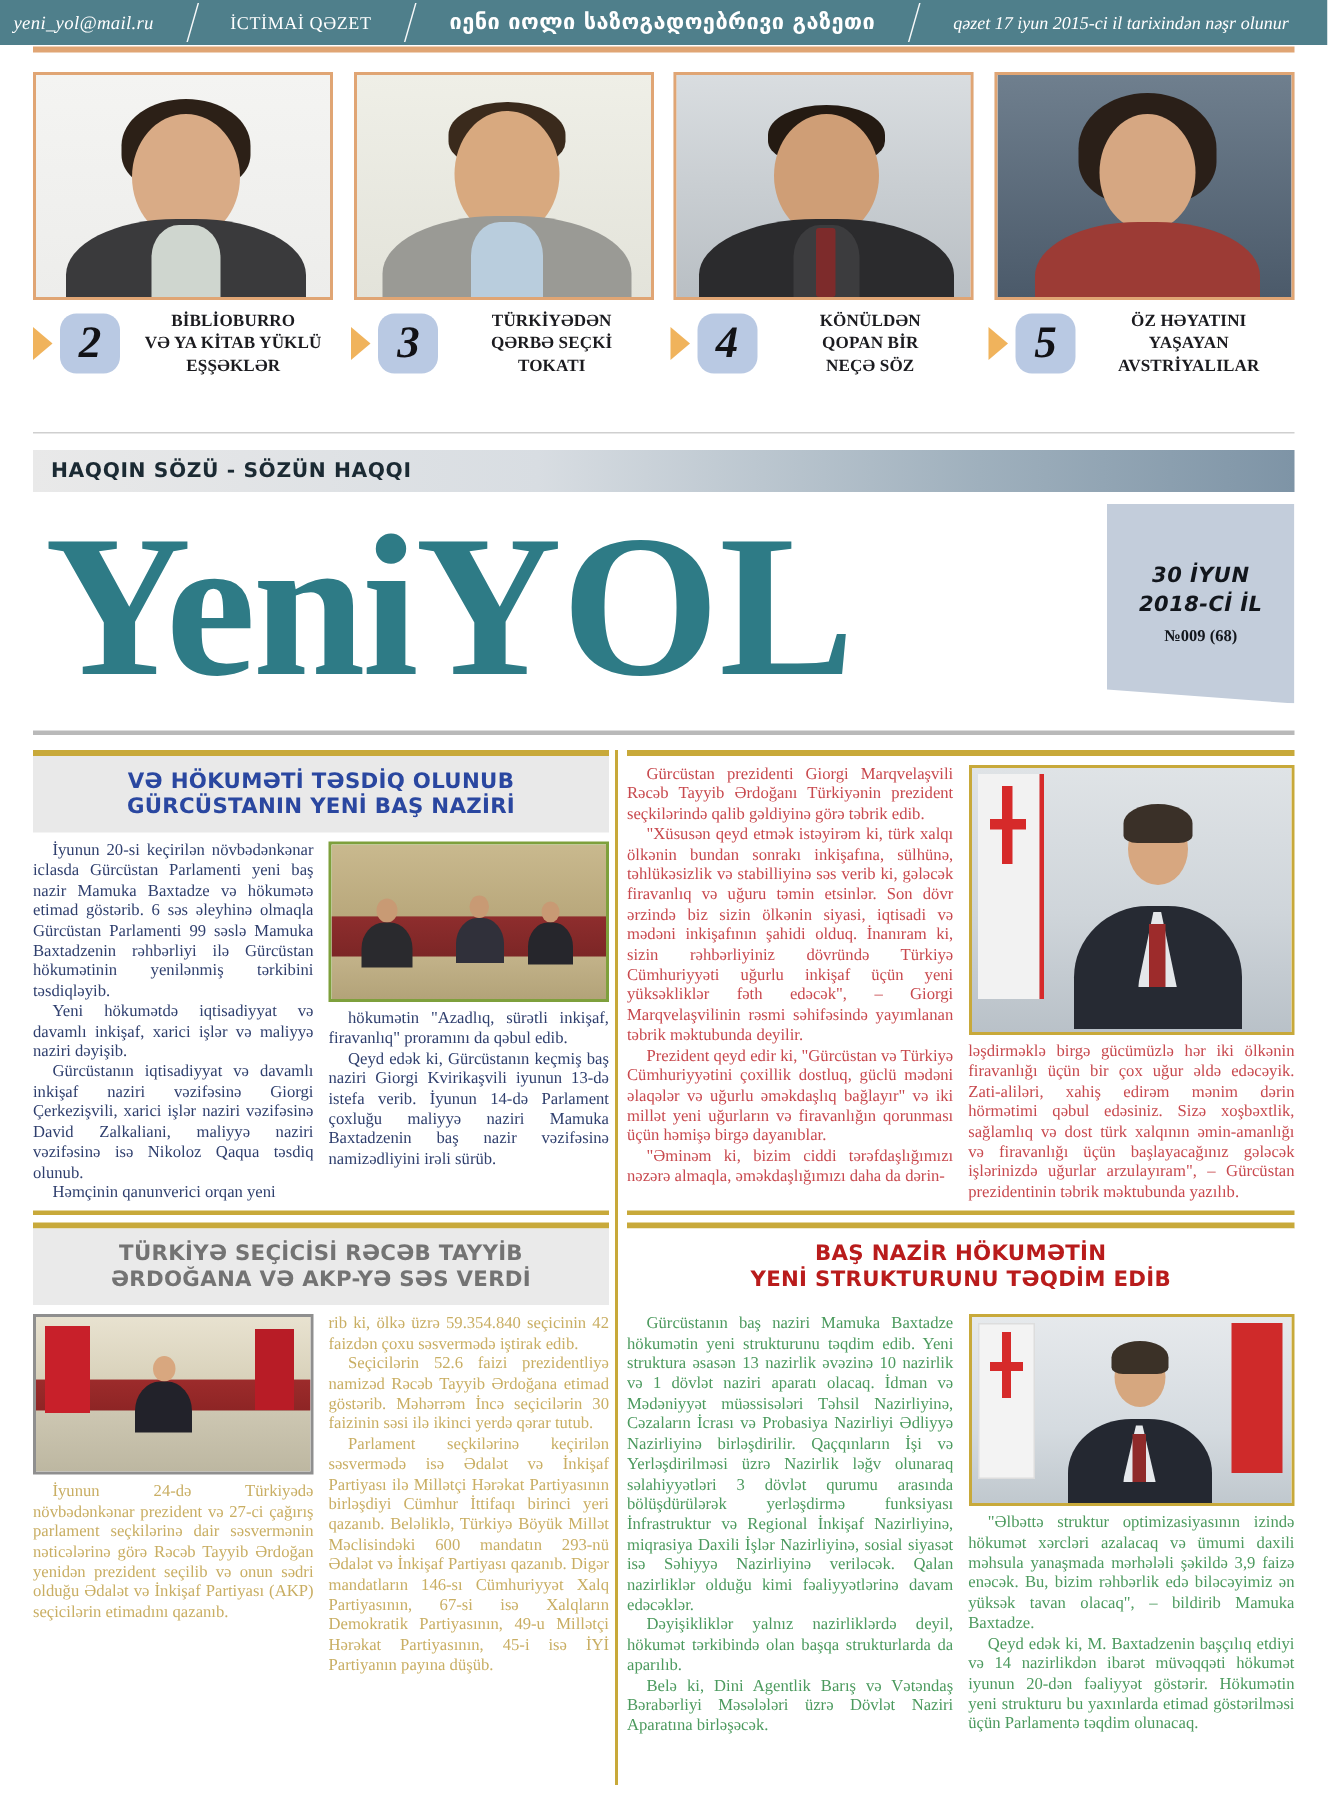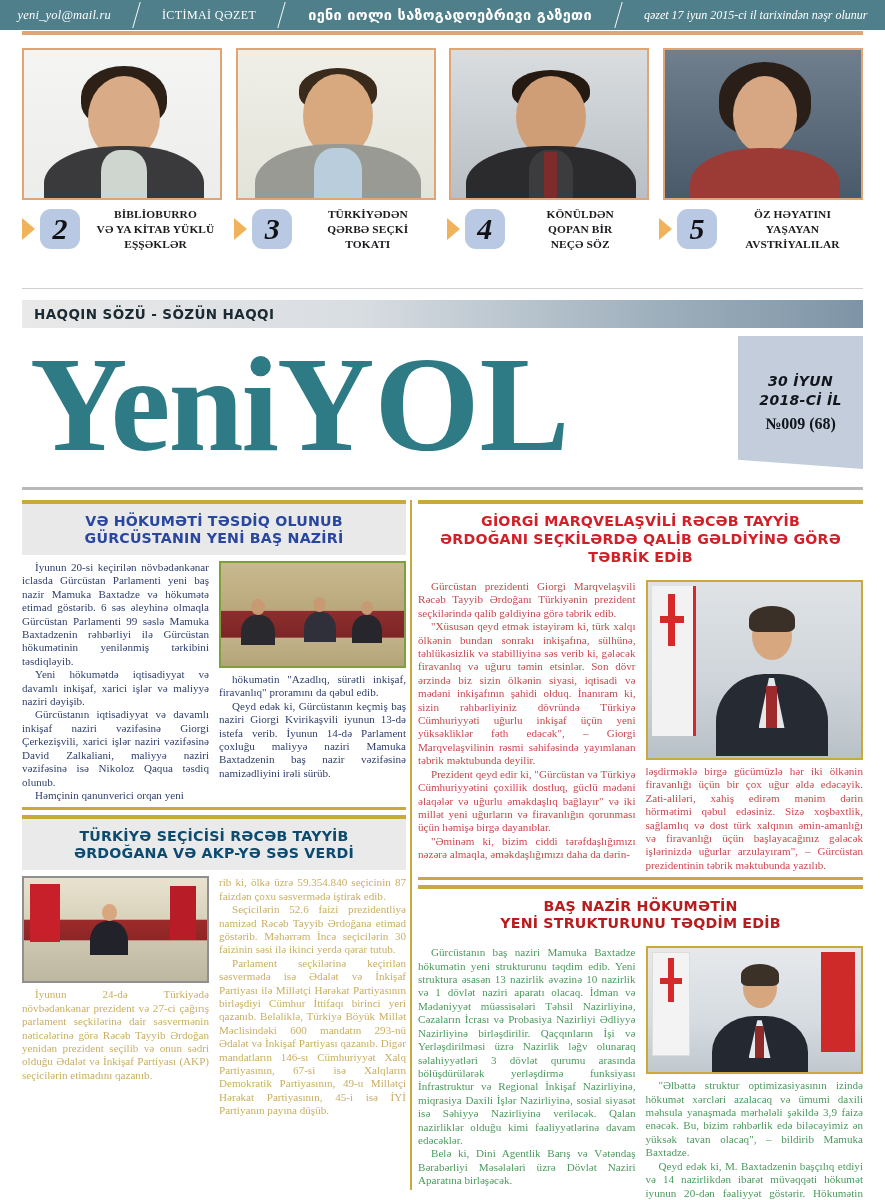--- a/index.html
+++ b/index.html
@@ -8,21 +8,21 @@
     background: #ffffff;
     font-family: "Liberation Serif", serif;
     overflow: hidden;
   }
   .page { position: relative; width: 885px; height: 1200px; background: #fff; }
 
   
   .topbar {
     position: absolute; left: 0; top: 0; width: 885px; height: 30px;
     background: #4f7f8b;
-    display: flex; align-items: center; justify-content: center;
+    display: flex; align-items: center; justify-content: flex-start;
     gap: 16px;
   }
   .topbar-seg {
     color: #ffffff; white-space: nowrap;
     display: flex; align-items: center;
   }
   .tb-email { font-style: italic; font-size: 12.5px; font-family: "Liberation Serif", serif; padding: 0 9px; letter-spacing: .2px;}
   .tb-ictimai { font-size: 12px; font-family: "Liberation Serif", serif; padding: 0 9px; letter-spacing: .4px;}
   .tb-geo { font-size: 14.5px; font-weight: bold; font-family: "DejaVu Sans", sans-serif; padding: 0 10px; letter-spacing: .3px; }
   .tb-note { font-style: italic; font-size: 12px; font-family: "Liberation Serif", serif; padding: 0 9px; }
@@ -107,21 +107,21 @@
   .masthead { position: absolute; left: 0; top: 330px; width: 885px; height: 150px; }
   .datebox {
     position: absolute; right: 22px; top: 6px; width: 125px; height: 133px;
     background: #c3cddb;
     clip-path: polygon(0 0, 100% 0, 100% 100%, 0 93%);
     display: flex; flex-direction: column; align-items: center; justify-content: center;
     gap: 3px;
   }
   .dt-line { font-family: "DejaVu Sans", sans-serif; font-weight: bold; font-style: italic;
     font-size: 14px; color: #12161c; letter-spacing: .3px; text-align: right; }
-  .dt-num { font-family: "Liberation Serif", serif; font-weight: bold; font-size: 16px; color: #12161c; margin-top: 4px; }
+  .dt-num { font-family: "Liberation Serif", serif; font-weight: bold; font-size: 11px; color: #12161c; margin-top: 4px; }
   .title-wrap { position: absolute; left: 30px; top: 0px; width: 700px; height: 150px; }
   .ttl {
     font-family: "Liberation Serif", serif; font-weight: bold;
     font-size: 135px; line-height: 150px; color: #2e7b86; letter-spacing: -2px;
     white-space: nowrap;
   }
   .ttl .bold2 { letter-spacing: 0px; }
   .mast-rule { position: absolute; left: 22px; top: 487px; width: 841px; height: 3px; background: #b9b9b9; }
 
   
@@ -144,21 +144,21 @@
   .a1 .hl { color: #2a47a0; font-size: 14.2px; }
 
   
   .a2 .art-top-rule { background: #c8a93a; }
   .a2 .hl-band { background: #ffffff; padding-top: 8px; }
   .a2 .hl { color: #d12027; font-size: 14.2px; line-height: 18px; }
 
   
   .a3 .art-top-rule { background: #c8a93a; }
   .a3 .hl-band { background: #eaeaea; }
-  .a3 .hl { color: #0c4a6e; font-size: 14.2px; }
+  .a3 .hl { color: #737373; font-size: 14.2px; }
 
   
   .a4 .art-top-rule { background: #c8a93a; }
   .a4 .hl-band { background: #ffffff; }
   .a4 .hl { color: #b91c1c; font-size: 14.2px; }
 
   .body-cols { display: flex; gap: 10px; padding-top: 6px; }
   .bcol { flex: 1; }
   .bd {
     font-family: "Liberation Serif", serif; font-size: 11.1px; line-height: 13.4px;
@@ -349,41 +349,34 @@
             <div class="ap-fig-head" style="width:15px;height:17px;left:78px;top:26px;background:#d8a77f"></div>
             <div class="ap-fig-body" style="width:38px;height:34px;left:66px;top:43px;background:#22222a"></div>
             <div class="ap-flag" style="width:26px;height:54px;left:146px;top:8px;background:#b81c26"></div>
           </div>
           <div class="bd" style="padding-top:5px">
             <p>İyunun 24-də Türkiyədə növbədənkənar prezident və 27-ci çağırış parlament seçkilərinə dair səsvermənin nəticələrinə görə Rəcəb Tayyib Ərdoğan yenidən prezident seçilib və onun sədri olduğu Ədalət və İnkişaf Partiyası (AKP) seçicilərin etimadını qazanıb.</p>
           </div>
         </div>
         <div class="bcol">
           <div class="bd">
-            <p style="text-indent:0">rib ki, ölkə üzrə 59.354.840 seçicinin 87 faizdən çoxu səsvermədə iştirak edib.</p>
+            <p style="text-indent:0">rib ki, ölkə üzrə 59.354.840 seçicinin 42 faizdən çoxu səsvermədə iştirak edib.</p>
             <p>Seçicilərin 52.6 faizi prezidentliyə namizəd Rəcəb Tayyib Ərdoğana etimad göstərib. Məhərrəm İncə seçicilərin 30 faizinin səsi ilə ikinci yerdə qərar tutub.</p>
             <p>Parlament seçkilərinə keçirilən səsvermədə isə Ədalət və İnkişaf Partiyası ilə Millətçi Hərəkat Partiyasının birləşdiyi Cümhur İttifaqı birinci yeri qazanıb. Beləliklə, Türkiyə Böyük Millət Məclisindəki 600 mandatın 293-nü Ədalət və İnkişaf Partiyası qazanıb. Digər mandatların 146-sı Cümhuriyyət Xalq Partiyasının, 67-si isə Xalqların Demokratik Partiyasının, 49-u Millətçi Hərəkat Partiyasının, 45-i isə İYİ Partiyanın payına düşüb.</p>
           </div>
         </div>
       </div>
     </div>
 
   </div>
 
   <div class="col-right">
 
     <div class="art a2">
       <div class="art-top-rule"></div>
-      <div class="hl-band">
-        <div class="hl">
-          <div>GİORGİ MARQVELAŞVİLİ RƏCƏB TAYYİB</div>
-          <div>ƏRDOĞANI SEÇKİLƏRDƏ QALİB GƏLDİYİNƏ GÖRƏ</div>
-          <div>TƏBRİK EDİB</div>
-        </div>
-      </div>
       <div class="body-cols">
         <div class="bcol">
           <div class="bd">
             <p>Gürcüstan prezidenti Giorgi Marqvelaşvili Rəcəb Tayyib Ərdoğanı Türkiyənin prezident seçkilərində qalib gəldiyinə görə təbrik edib.</p>
             <p>"Xüsusən qeyd etmək istəyirəm ki, türk xalqı ölkənin bundan sonrakı inkişafına, sülhünə, təhlükəsizlik və stabilliyinə səs verib ki, gələcək firavanlıq və uğuru təmin etsinlər. Son dövr ərzində biz sizin ölkənin siyasi, iqtisadi və mədəni inkişafının şahidi olduq. İnanıram ki, sizin rəhbərliyiniz dövründə Türkiyə Cümhuriyyəti uğurlu inkişaf üçün yeni yüksəkliklər fəth edəcək", – Giorgi Marqvelaşvilinin rəsmi səhifəsində yayımlanan təbrik məktubunda deyilir.</p>
             <p>Prezident qeyd edir ki, "Gürcüstan və Türkiyə Cümhuriyyətini çoxillik dostluq, güclü mədəni əlaqələr və uğurlu əməkdaşlıq bağlayır" və iki millət yeni uğurların və firavanlığın qorunması üçün həmişə birgə dayanıblar.</p>
             <p>"Əminəm ki, bizim ciddi tərəfdaşlığımızı nəzərə almaqla, əməkdaşlığımızı daha da dərin-</p>
           </div>
         </div>
         <div class="bcol">
@@ -411,20 +404,21 @@
       <div class="hl-band">
         <div class="hl">
           <div>BAŞ NAZİR HÖKUMƏTİN</div>
           <div>YENİ STRUKTURUNU TƏQDİM EDİB</div>
         </div>
       </div>
       <div class="body-cols">
         <div class="bcol">
           <div class="bd">
             <p>Gürcüstanın baş naziri Mamuka Baxtadze hökumətin yeni strukturunu təqdim edib. Yeni struktura əsasən 13 nazirlik əvəzinə 10 nazirlik və 1 dövlət naziri aparatı olacaq. İdman və Mədəniyyət müəssisələri Təhsil Nazirliyinə, Cəzaların İcrası və Probasiya Nazirliyi Ədliyyə Nazirliyinə birləşdirilir. Qaçqınların İşi və Yerləşdirilməsi üzrə Nazirlik ləğv olunaraq səlahiyyətləri 3 dövlət qurumu arasında bölüşdürülərək yerləşdirmə funksiyası İnfrastruktur və Regional İnkişaf Nazirliyinə, miqrasiya Daxili İşlər Nazirliyinə, sosial siyasət isə Səhiyyə Nazirliyinə veriləcək. Qalan nazirliklər olduğu kimi fəaliyyətlərinə davam edəcəklər.</p>
+            <p>Dəyişikliklər yalnız nazirliklərdə deyil, hökumət tərkibində olan başqa strukturlarda da aparılıb.</p>
             <p>Belə ki, Dini Agentlik Barış və Vətəndaş Bərabərliyi Məsələləri üzrə Dövlət Naziri Aparatına birləşəcək.</p>
 
           </div>
         </div>
         <div class="bcol">
           <div class="art-photo ap-flagman2" style="width:100%;height:128px">
             <div class="ap-bg"></div>
             <div class="ap-flag" style="width:38px;height:104px;left:4px;top:4px;background:#f3f3f3;border:1px solid #ddd"></div>
             <div class="ap-flag" style="width:22px;height:6px;left:12px;top:30px;background:#d62a2a"></div>
             <div class="ap-flag" style="width:6px;height:44px;left:20px;top:10px;background:#d62a2a"></div>

